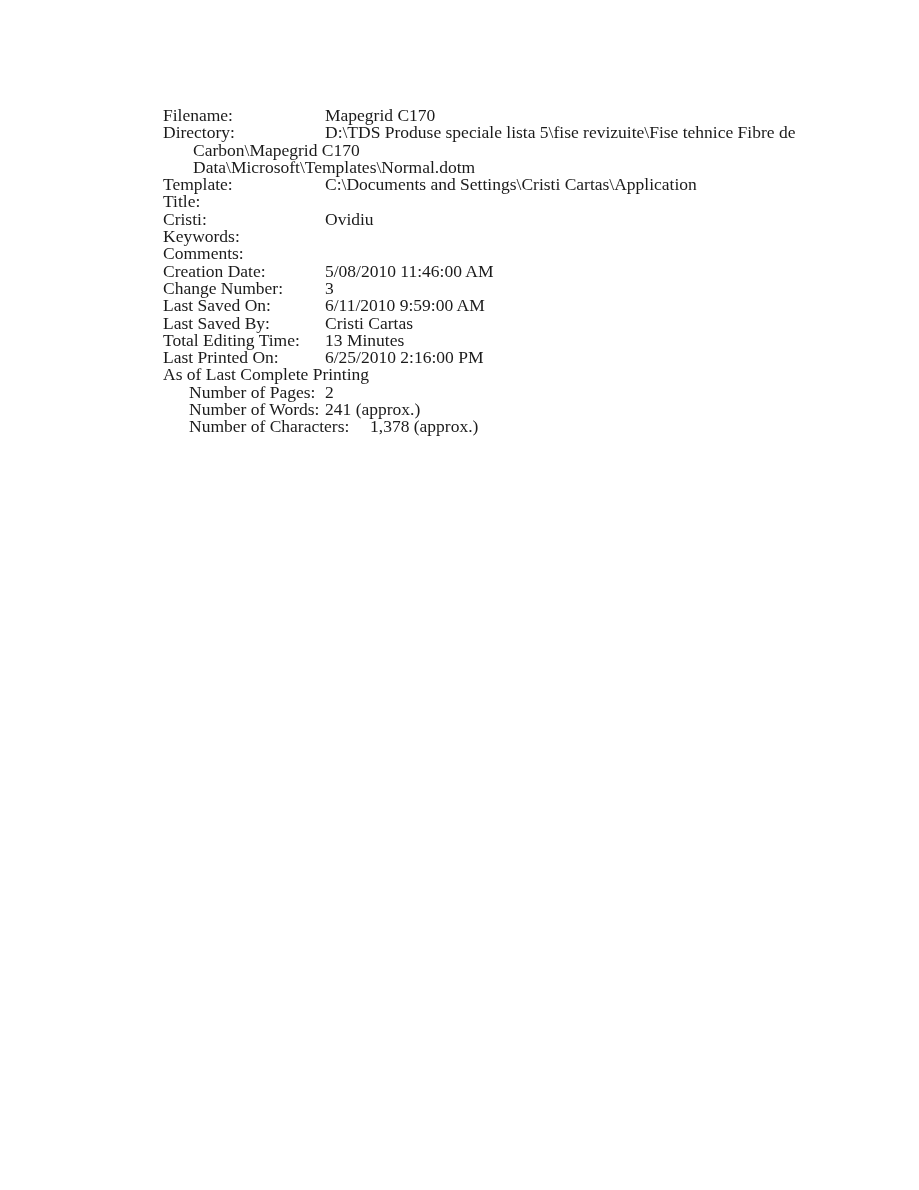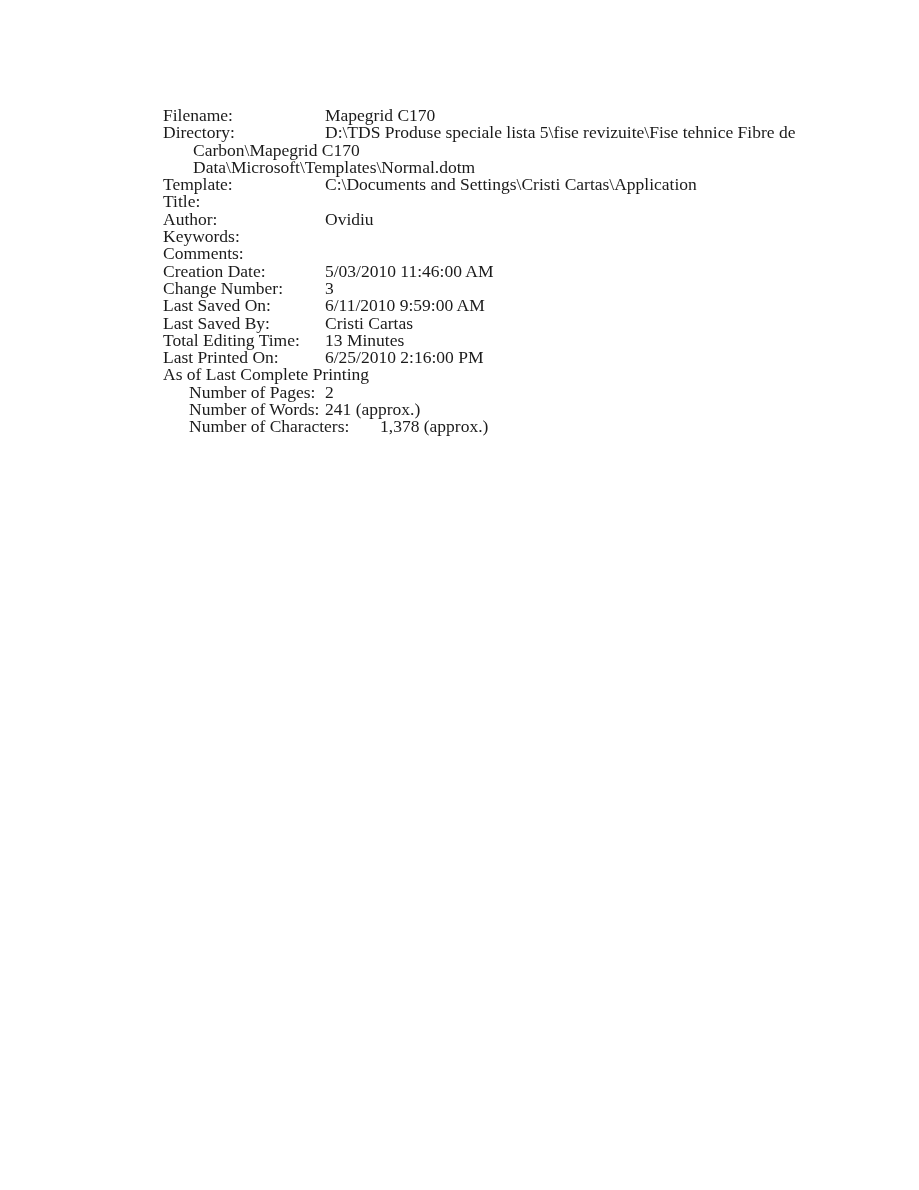--- a/index.html
+++ b/index.html
@@ -30,21 +30,21 @@
   .line span {
     position: absolute;
     top: 0;
     white-space: pre;
   }
   .lab   { left: 0; }
   .line.indent .lab { left: 26px; }
   .cont  { left: 30px; }
   .head  { left: 0; }
   .val   { left: 162px; }
-  .val.far { left: 217px; }
+  .val.far { left: 207px; }
 </style>
 </head>
 <body>
 
 <div class="page" style="background: rgb(255, 255, 255); color: rgb(27, 27, 27);">
   <div class="sheet">
       <div class="line">
         <span class="lab">Filename:</span>
         <span class="val">Mapegrid C170</span>
       </div>
@@ -59,32 +59,32 @@
         <span class="cont">Data\Microsoft\Templates\Normal.dotm</span>
       </div>
       <div class="line">
         <span class="lab">Template:</span>
         <span class="val">C:\Documents and Settings\Cristi Cartas\Application</span>
       </div>
       <div class="line">
         <span class="lab">Title:</span>
       </div>
       <div class="line">
-        <span class="lab">Author:</span>
+        <span class="lab">Cristi:</span>
         <span class="val">Ovidiu</span>
       </div>
       <div class="line">
         <span class="lab">Keywords:</span>
       </div>
       <div class="line">
         <span class="lab">Comments:</span>
       </div>
       <div class="line">
         <span class="lab">Creation Date:</span>
-        <span class="val">5/03/2010 11:46:00 AM</span>
+        <span class="val">5/08/2010 11:46:00 AM</span>
       </div>
       <div class="line">
         <span class="lab">Change Number:</span>
         <span class="val">3</span>
       </div>
       <div class="line">
         <span class="lab">Last Saved On:</span>
         <span class="val">6/11/2010 9:59:00 AM</span>
       </div>
       <div class="line">

